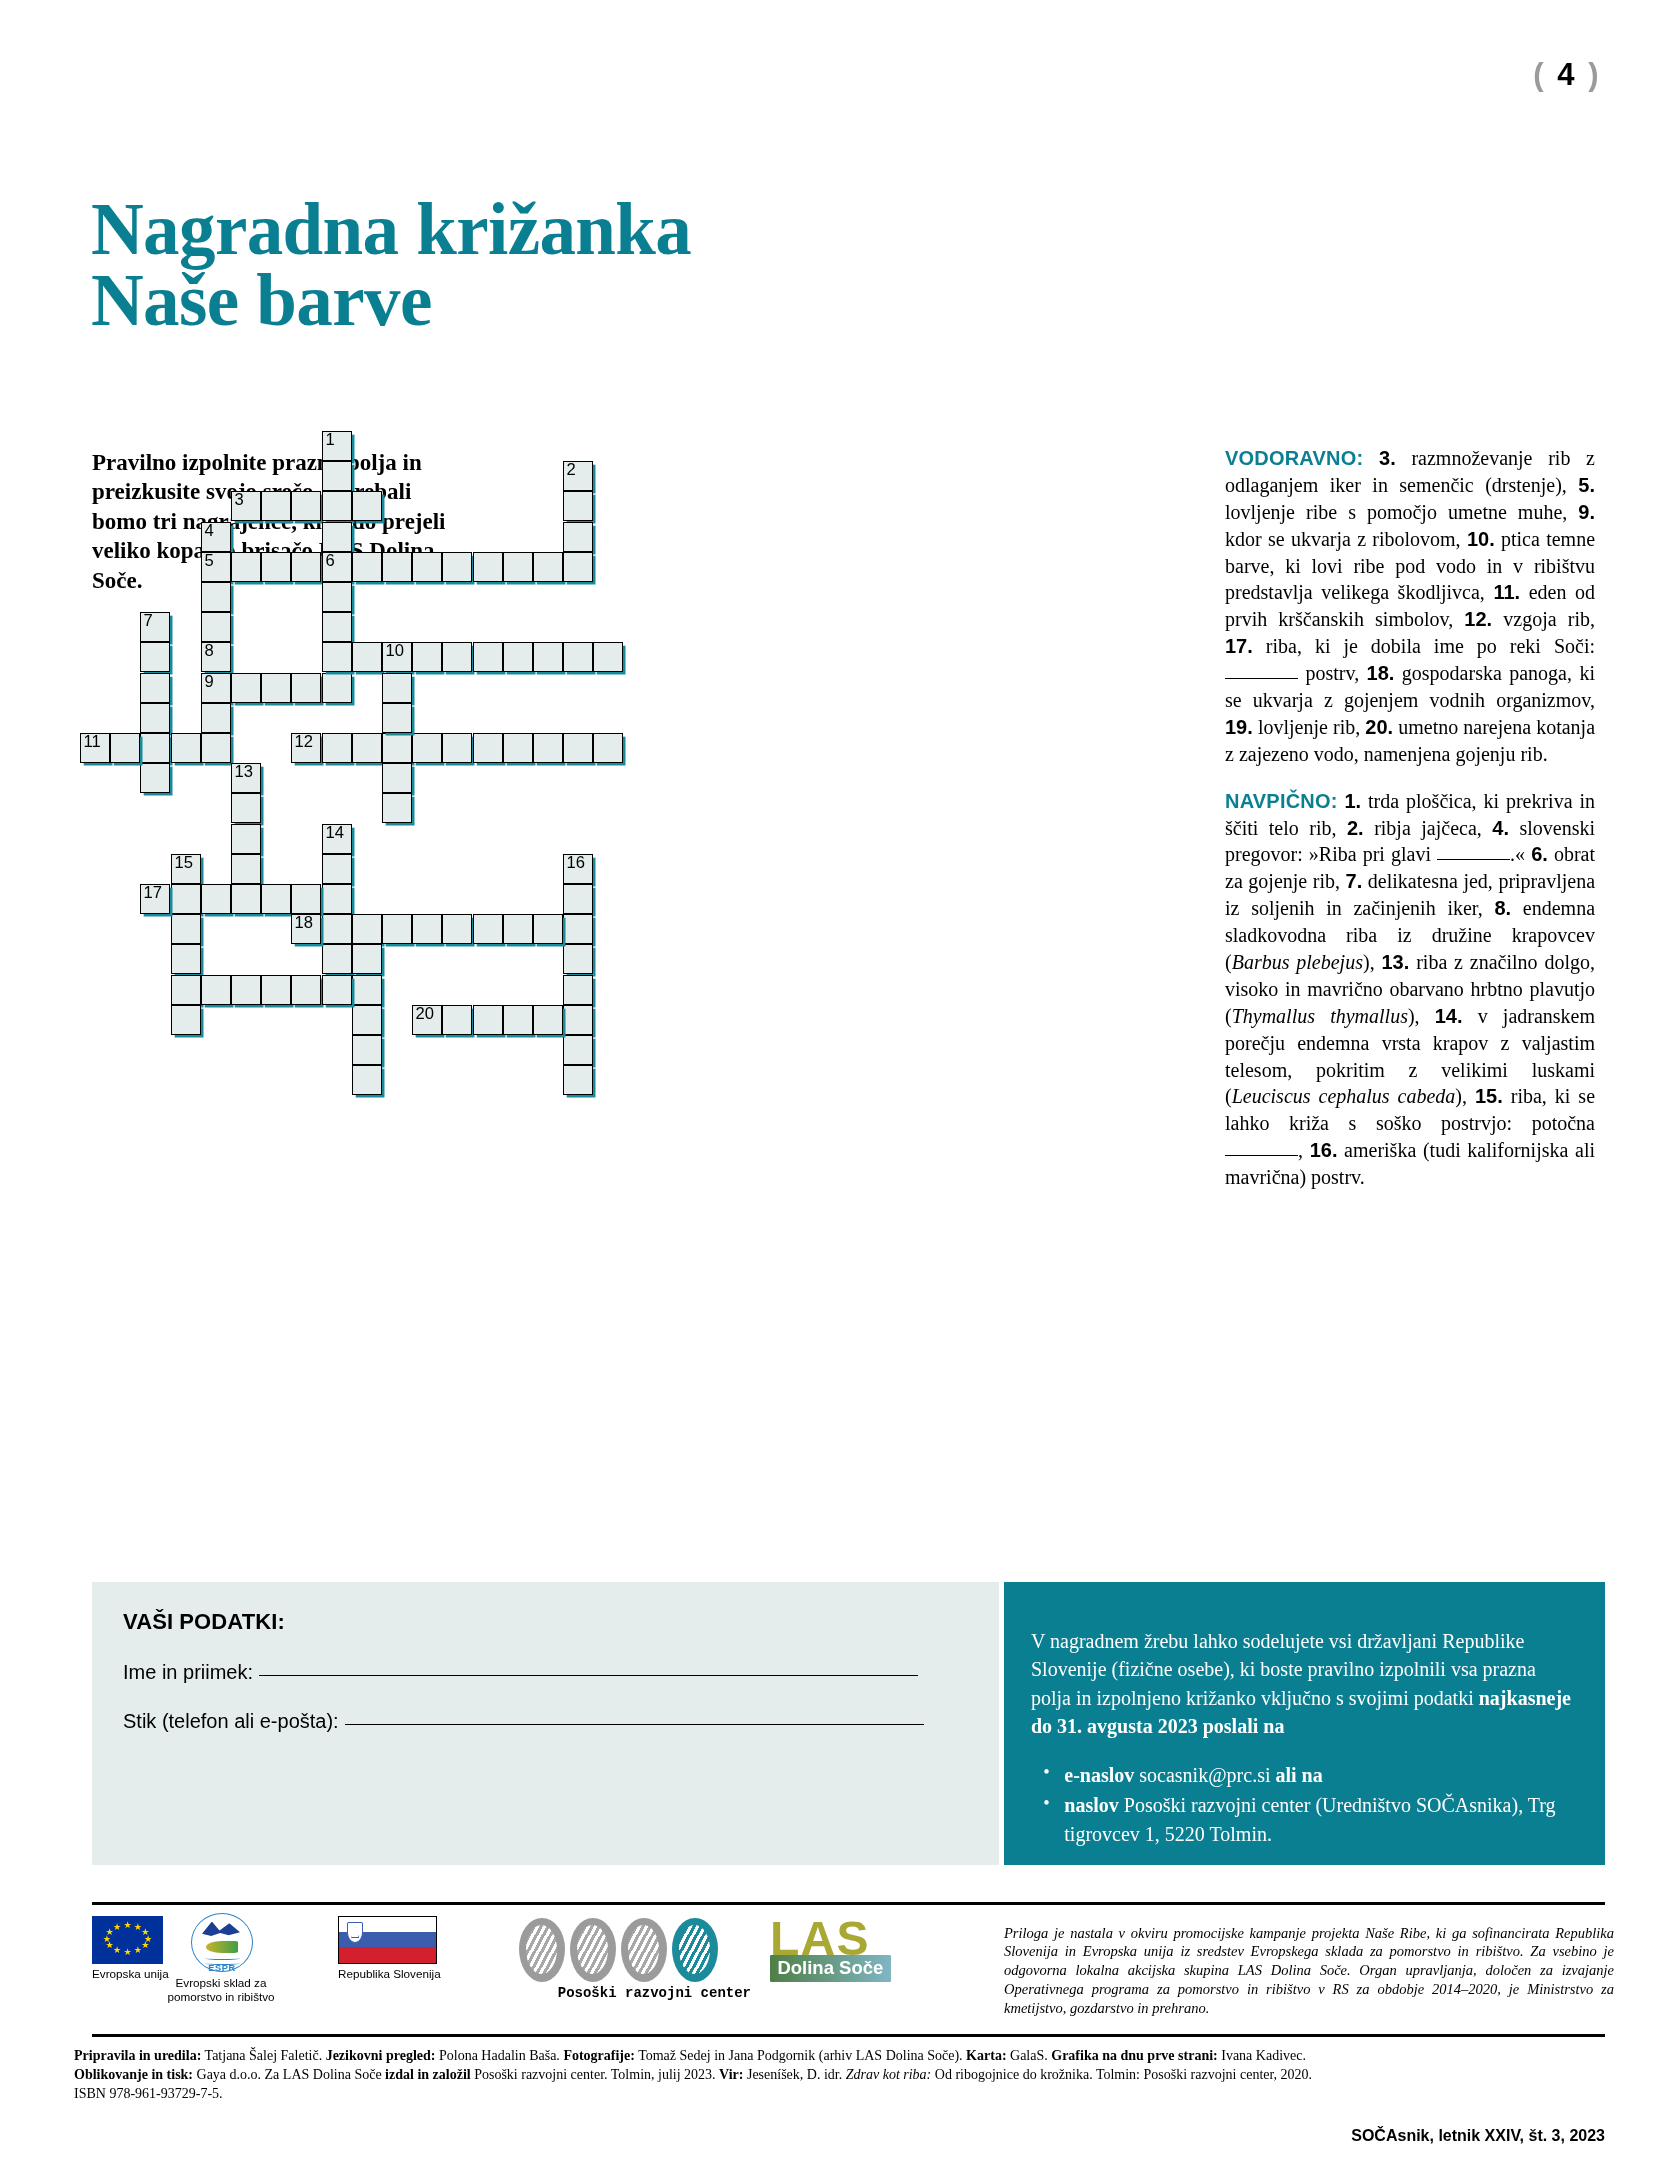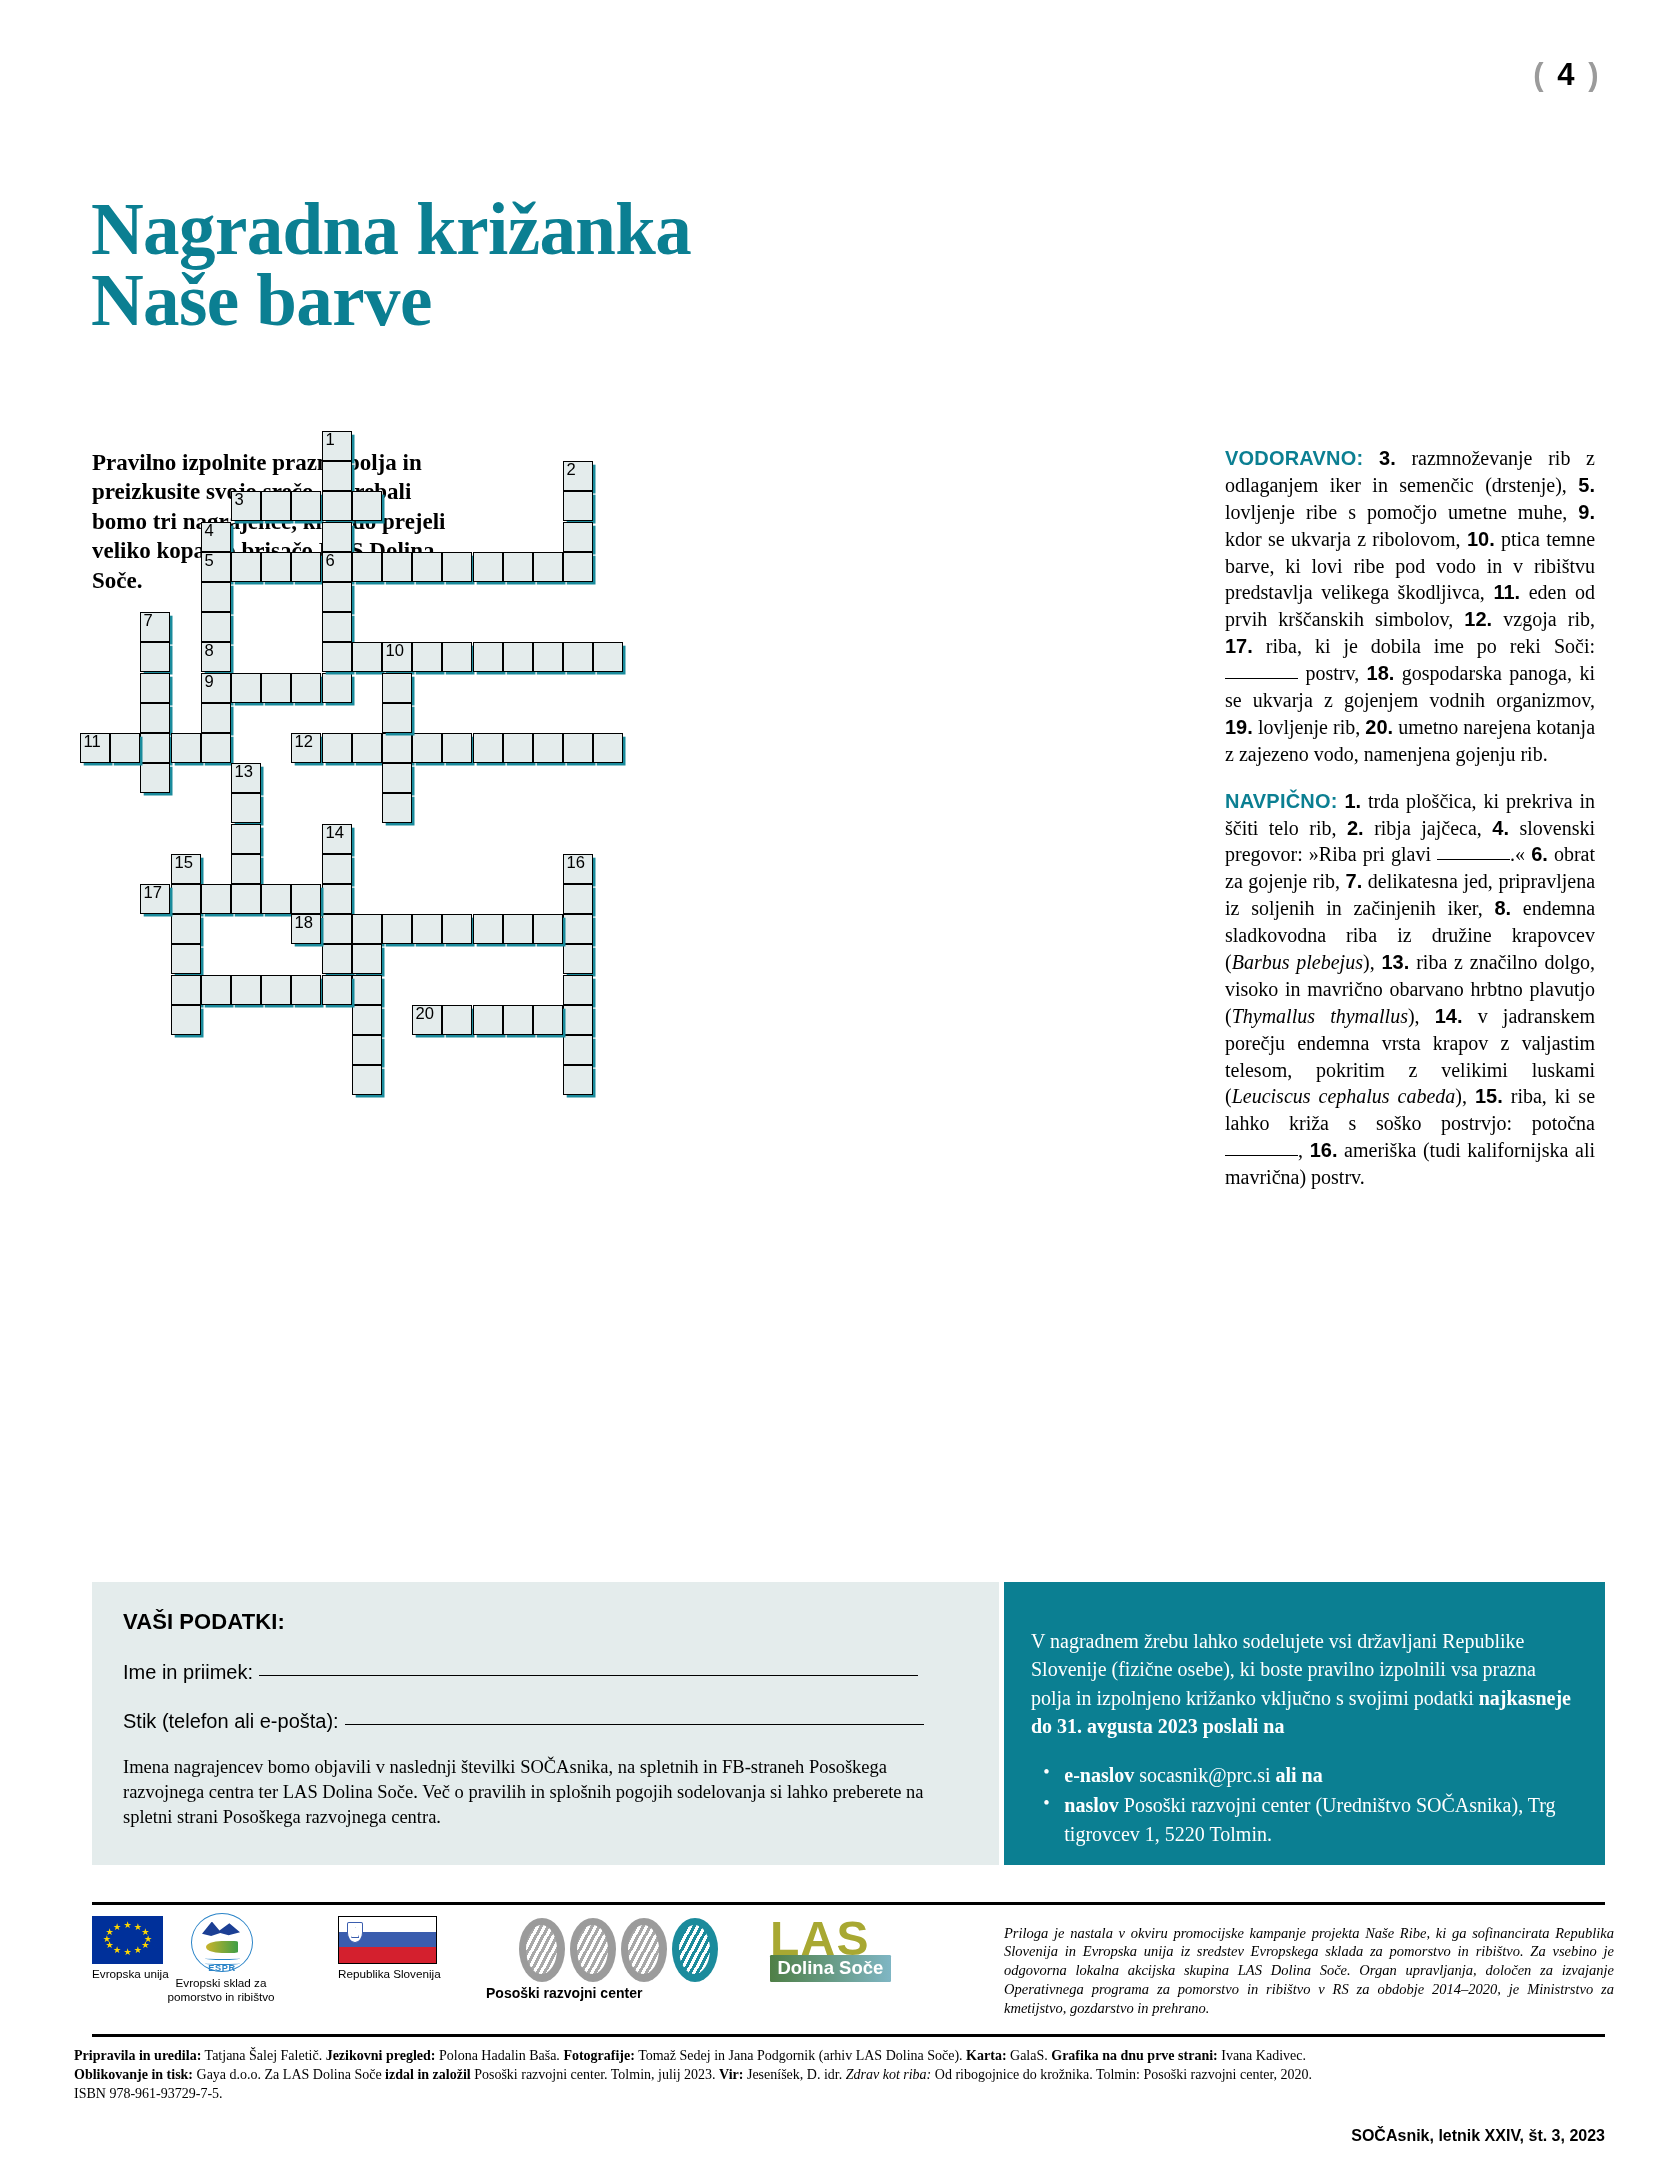--- a/index.html
+++ b/index.html
@@ -168,22 +168,22 @@
   .pm{width:46px;height:64px;border-radius:50%/48% 48% 52% 52%;position:relative;overflow:hidden;}
   .pm.g{background:#9b9b9b;}
   .pm.t{background:#1b8b9c;}
   .pm .stripe{
     position:absolute;left:7.4px;top:7.4px;width:31px;height:49px;
     background:repeating-linear-gradient(118deg,#a8a8a8 0 3.1px,#fff 3.1px 6.2px);
     border-radius:50%;
   }
   .pm.t .stripe{background:repeating-linear-gradient(118deg,#1b8b9c 0 3.1px,#fff 3.1px 6.2px);}
   #prc-caption{
-    font-family:Liberation Sans, sans-serif;font-size:14px;font-weight:700;
-    text-align:left;margin-top:1.2px;
+    font-family:Liberation Mono, monospace;font-size:14px;font-weight:700;
+    text-align:right;margin-top:1.2px;
   }
   #las-logo{position:absolute;left:678px;top:3.7px;width:154px;height:92px;}
   #las-logo .las{
     font-family:"Liberation Sans",sans-serif;font-size:48px;font-weight:700;
     color:#a8a832;letter-spacing:1.2px;line-height:0.9;
   }
   #las-logo .dolina{
     background:linear-gradient(90deg,#4f7f46,#7fb6c4);
     color:#fff;font-family:"Liberation Sans",sans-serif;font-weight:700;
     font-size:18.5px;padding:2.5px 7.4px;display:inline-block;margin-top:-5px;
@@ -396,21 +396,20 @@
   </div>
 
   <div id="form-box">
     <h3>VAŠI PODATKI:</h3>
     <div class="field">
       <span>Ime in priimek:</span><span class="rule" id="rule1"></span>
     </div>
     <div class="field">
       <span>Stik (telefon ali e-pošta):</span><span class="rule" id="rule3"></span>
     </div>
-    <p id="form-note">Imena nagrajencev bomo objavili v naslednji številki SOČAsnika, na spletnih in FB-straneh Posoškega razvojnega centra ter LAS Dolina Soče. Več o pravilih in splošnih pogojih sodelovanja si lahko preberete na spletni strani Posoškega razvojnega centra.</p>
   </div>
 
   <div id="teal-box">
     <p>
       <span>V nagradnem žrebu lahko sodelujete vsi državljani Republike Slovenije (fizične osebe), ki boste pravilno izpolnili vsa prazna polja in izpolnjeno križanko vključno s svojimi podatki </span><b>najkasneje do 31. avgusta 2023 poslali na</b>
     </p>
     <ul>
       <li>
         <span class="bullet">•</span><b>e-naslov</b><span> socasnik@prc.si </span><b>ali na</b>
       </li>

